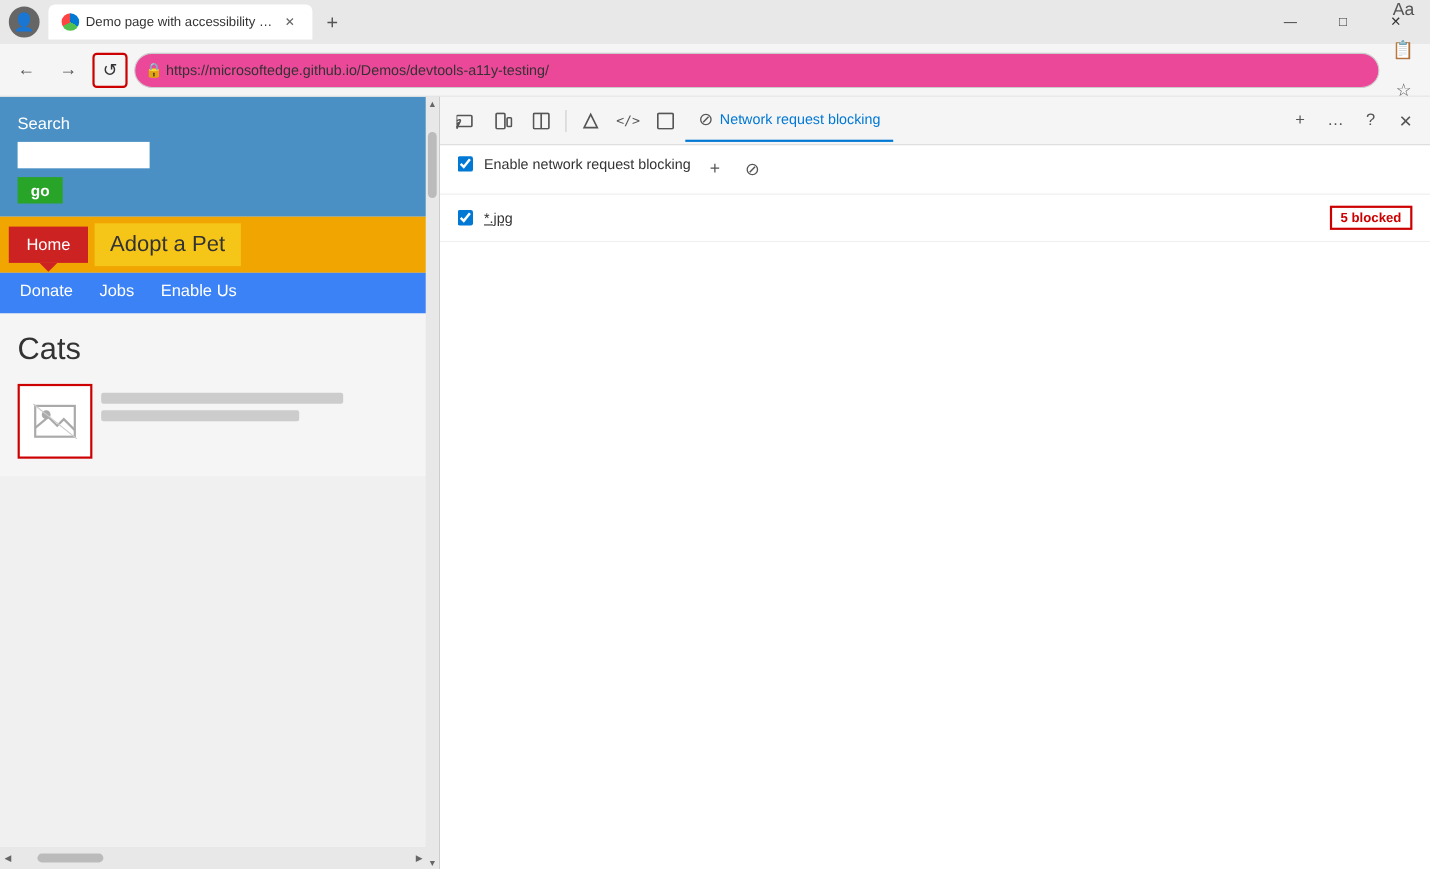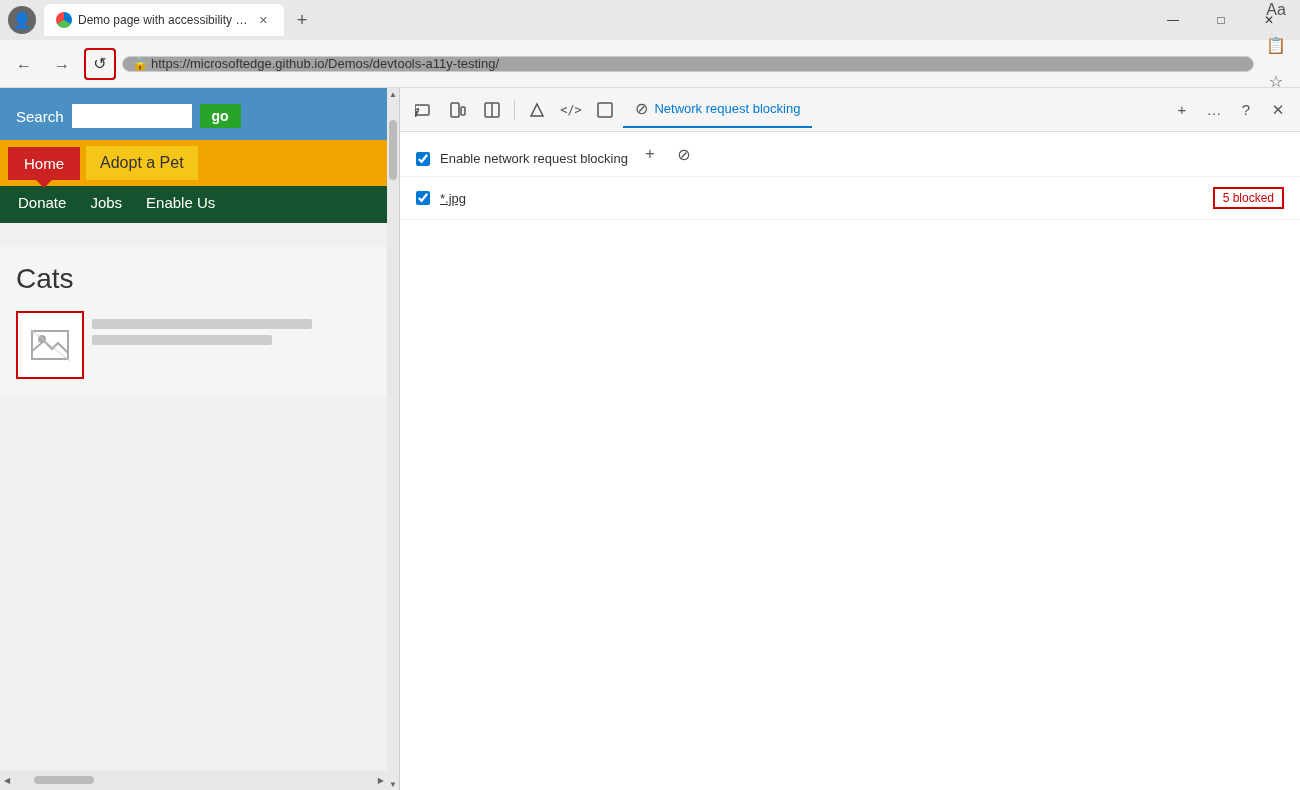--- a/index.html
+++ b/index.html
@@ -112,24 +112,24 @@
     }
     .address-lock {
       position: absolute;
       left: 10px;
       color: #555;
       font-size: 13px;
       z-index: 1;
     }
     .address-text {
       flex: 1;
-      height: 16px;
+      height: 32px;
       border: 1px solid #ccc;
       border-radius: 16px;
-      background: #a3a3a3;
+      background: #ec4899;
       padding: 0 12px 0 28px;
       font-size: 13px;
       color: #333;
       display: flex;
       align-items: center;
     }
     .toolbar-icons {
       display: flex;
       gap: 4px;
       align-items: center;
@@ -211,22 +211,23 @@
       padding: 16px 16px 12px;
     }
     .site-title {
       font-size: 26px;
       color: #fff;
       font-weight: normal;
       margin-bottom: 10px;
     }
     .site-search {
       display: flex;
-      align-items: center;
+      align-items: flex-start;
       gap: 8px;
+      flex-direction: column;
     }
     .site-search-label {
       color: #fff;
       font-size: 15px;
     }
     .site-search-input {
       width: 120px;
       height: 24px;
       background: #fff;
       border: none;
@@ -258,38 +259,37 @@
       width: 0;
       height: 0;
       border-left: 8px solid transparent;
       border-right: 8px solid transparent;
       border-top: 8px solid #cc2222;
     }
     .nav-adopt {
       background: #f5c518;
       color: #333;
       padding: 8px 14px;
-      font-size: 16px;
+      font-size: 20px;
     }
     .site-nav-secondary {
-      background: #14532d;
+      background: #3b82f6;
       display: flex;
       align-items: center;
       padding: 4px 8px 8px;
       gap: 4px;
     }
     .nav-item-secondary {
       color: #fff;
       font-size: 15px;
       padding: 4px 10px;
     }
     .site-body {
       background: #f5f5f5;
       padding: 16px;
-      margin-top: 24px;
     }
     .cats-heading {
       font-size: 28px;
       color: #333;
       font-weight: normal;
       margin-bottom: 16px;
     }
     .broken-image-container {
       border: 2px solid #cc0000;
       width: 68px;
@@ -366,21 +366,21 @@
       display: flex; align-items: center; justify-content: center;
       font-size: 15px;
       color: #555;
       cursor: pointer;
       border-radius: 4px;
     }
 
     
     .nrb-toolbar {
       display: flex;
-      align-items: flex-end;
+      align-items: flex-start;
       padding: 10px 16px;
       gap: 10px;
       border-bottom: 1px solid #eee;
     }
     .nrb-checkbox {
       width: 14px; height: 14px;
       accent-color: #0078d4;
     }
     .nrb-label {
       font-size: 13px;
@@ -423,21 +423,21 @@
       font-size: 13px;
       color: #333;
       flex: 1;
       text-decoration: underline;
     }
     .blocked-badge {
       border: 2px solid #cc0000;
       color: #cc0000;
       font-size: 12px;
       padding: 2px 8px;
-      font-weight: 400;
+      font-weight: 700;
     }
   </style>
 </head>
 <body>
 
 <div class="title-bar">
   <div class="title-bar-profile">
     <span>👤</span>
   </div>
   <div class="tab-bar">

